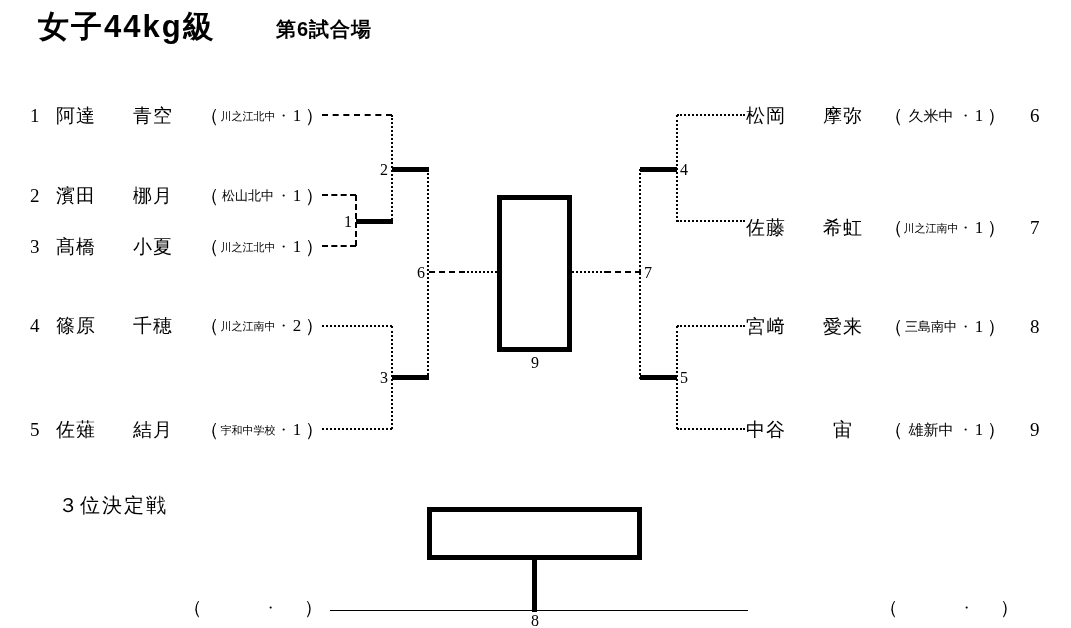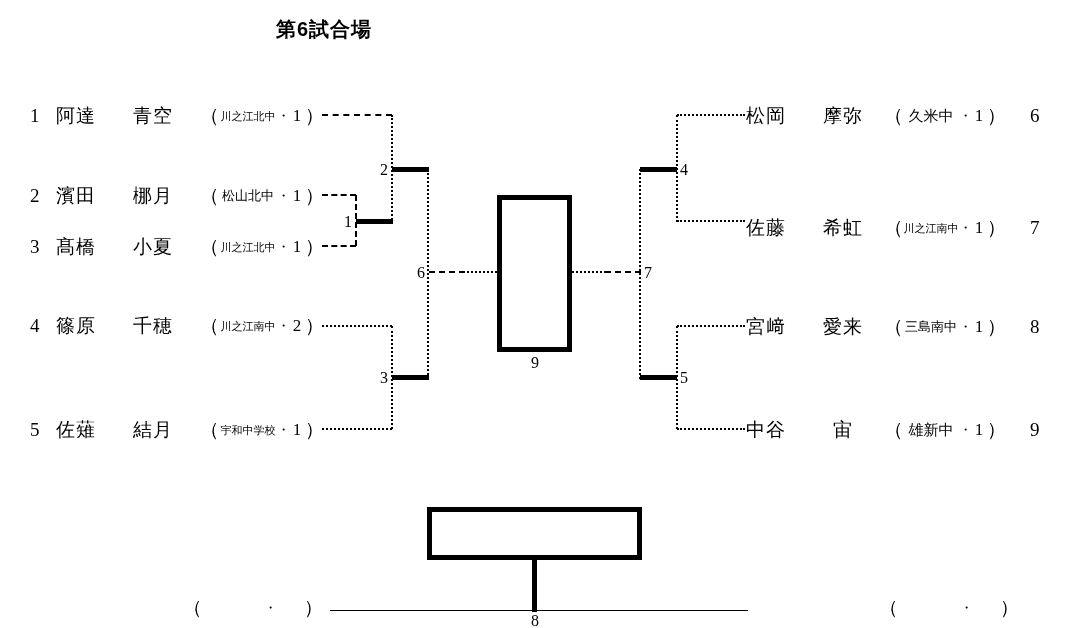--- a/index.html
+++ b/index.html
@@ -52,20 +52,21 @@
   
   .pgroup{position:absolute;display:flex;align-items:center;height:26px;font-size:19px;}
   .pgroup .sp1{display:inline-block;width:62px;}
   .pgroup .sp2{display:inline-block;width:28px;}
 </style>
 </head>
 <body>
 
 <div class="page">
 
+  <div class="title">女子44kg級</div>
   <div class="subtitle">第6試合場</div>
 
   <div class="row" style="left:30px;top:103px;">
     <span class="seed">1</span>
     <span class="fam">阿達</span>
     <span class="giv">青空</span>
     <span class="po">（</span>
     <span class="club" style="font-size: 11px;">川之江北中</span>
     <span class="dot">・</span>
     <span class="grade">1</span>
@@ -191,20 +192,21 @@
 
   <div class="mlabel ta-r" style="left:332px;top:213px;">1</div>
   <div class="mlabel ta-r" style="left:368px;top:161px;">2</div>
   <div class="mlabel ta-r" style="left:368px;top:369px;">3</div>
   <div class="mlabel ta-l" style="left:680px;top:161px;">4</div>
   <div class="mlabel ta-l" style="left:680px;top:369px;">5</div>
   <div class="mlabel ta-r" style="left:405px;top:264px;">6</div>
   <div class="mlabel ta-l" style="left:644px;top:264px;">7</div>
   <div class="mlabel" style="left:525px;top:354px;">9</div>
 
+  <div class="third-label">３位決定戦</div>
   <div class="mbox" style="left:427px;top:507px;width:205px;height:43px;"></div>
   <div class="thickv" style="left:532px;top:560px;height:52px;"></div>
   <div class="thin" style="left:330px;top:610px;width:418px;"></div>
   <div class="mlabel" style="left:525px;top:612px;">8</div>
 
   <div class="pgroup" style="left:183px;top:595px;">
     <span>（</span>
     <span class="sp1"></span>
     <span class="dot">・</span>
     <span class="sp2"></span>

